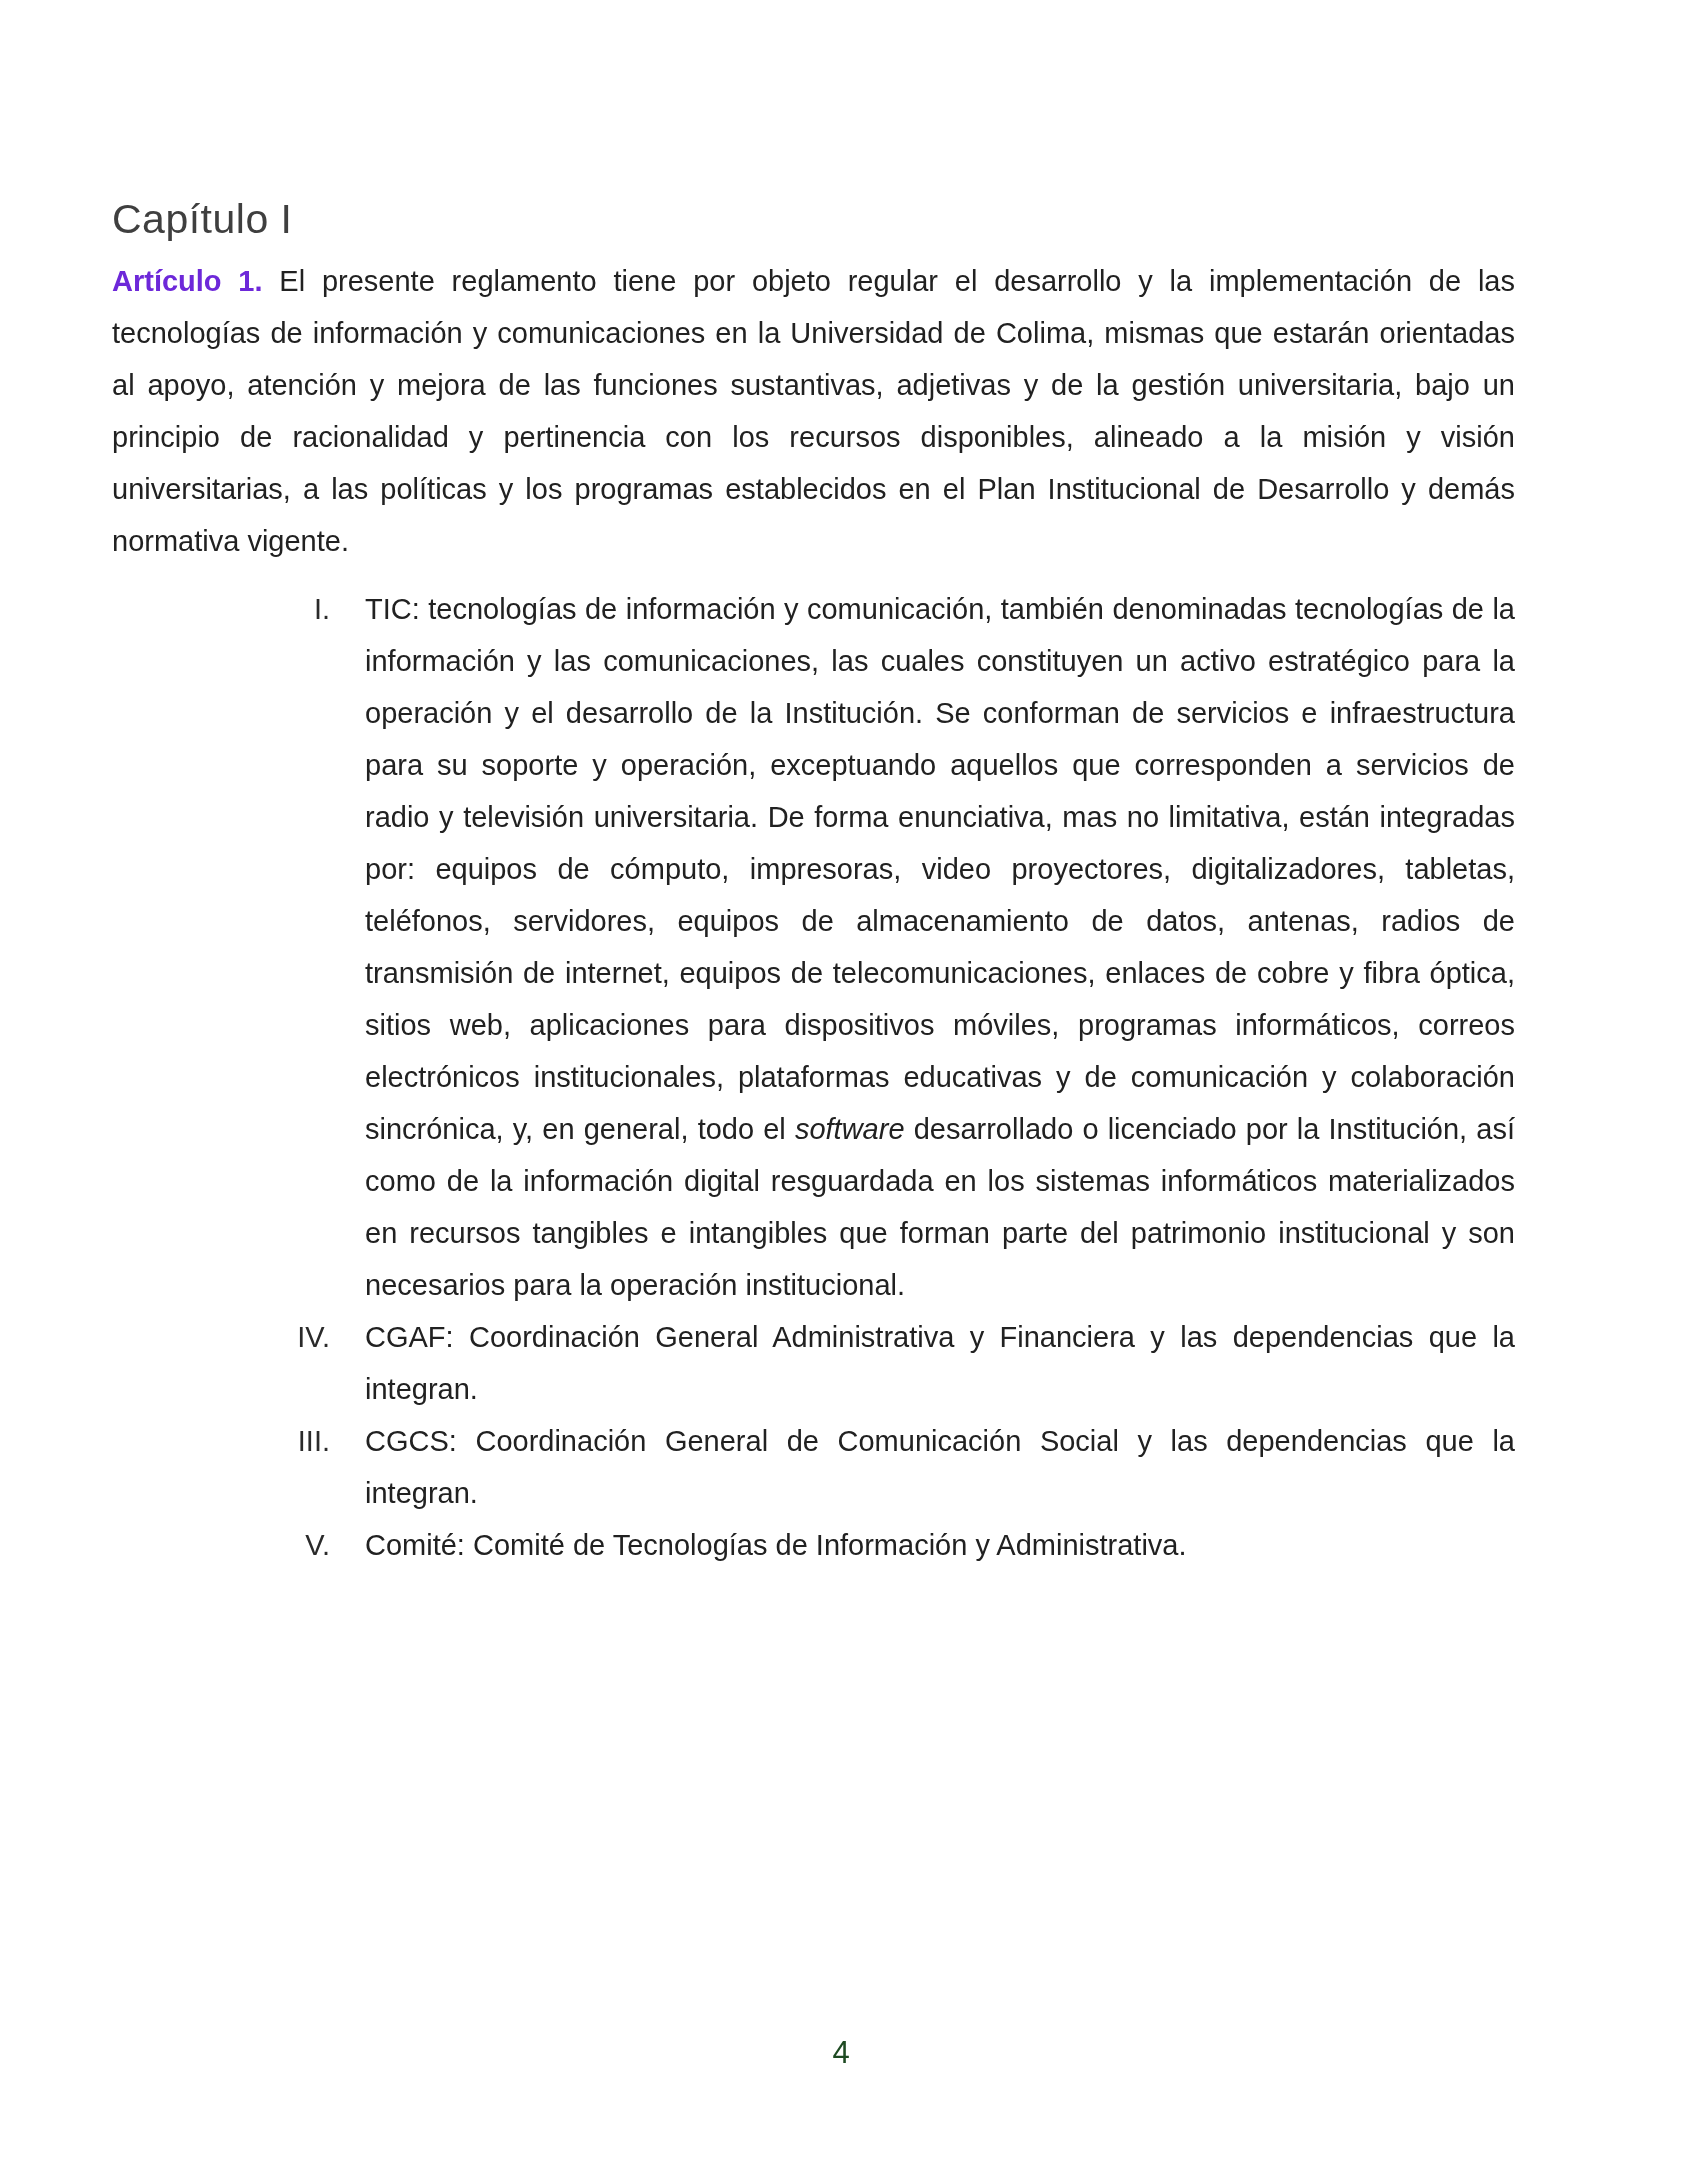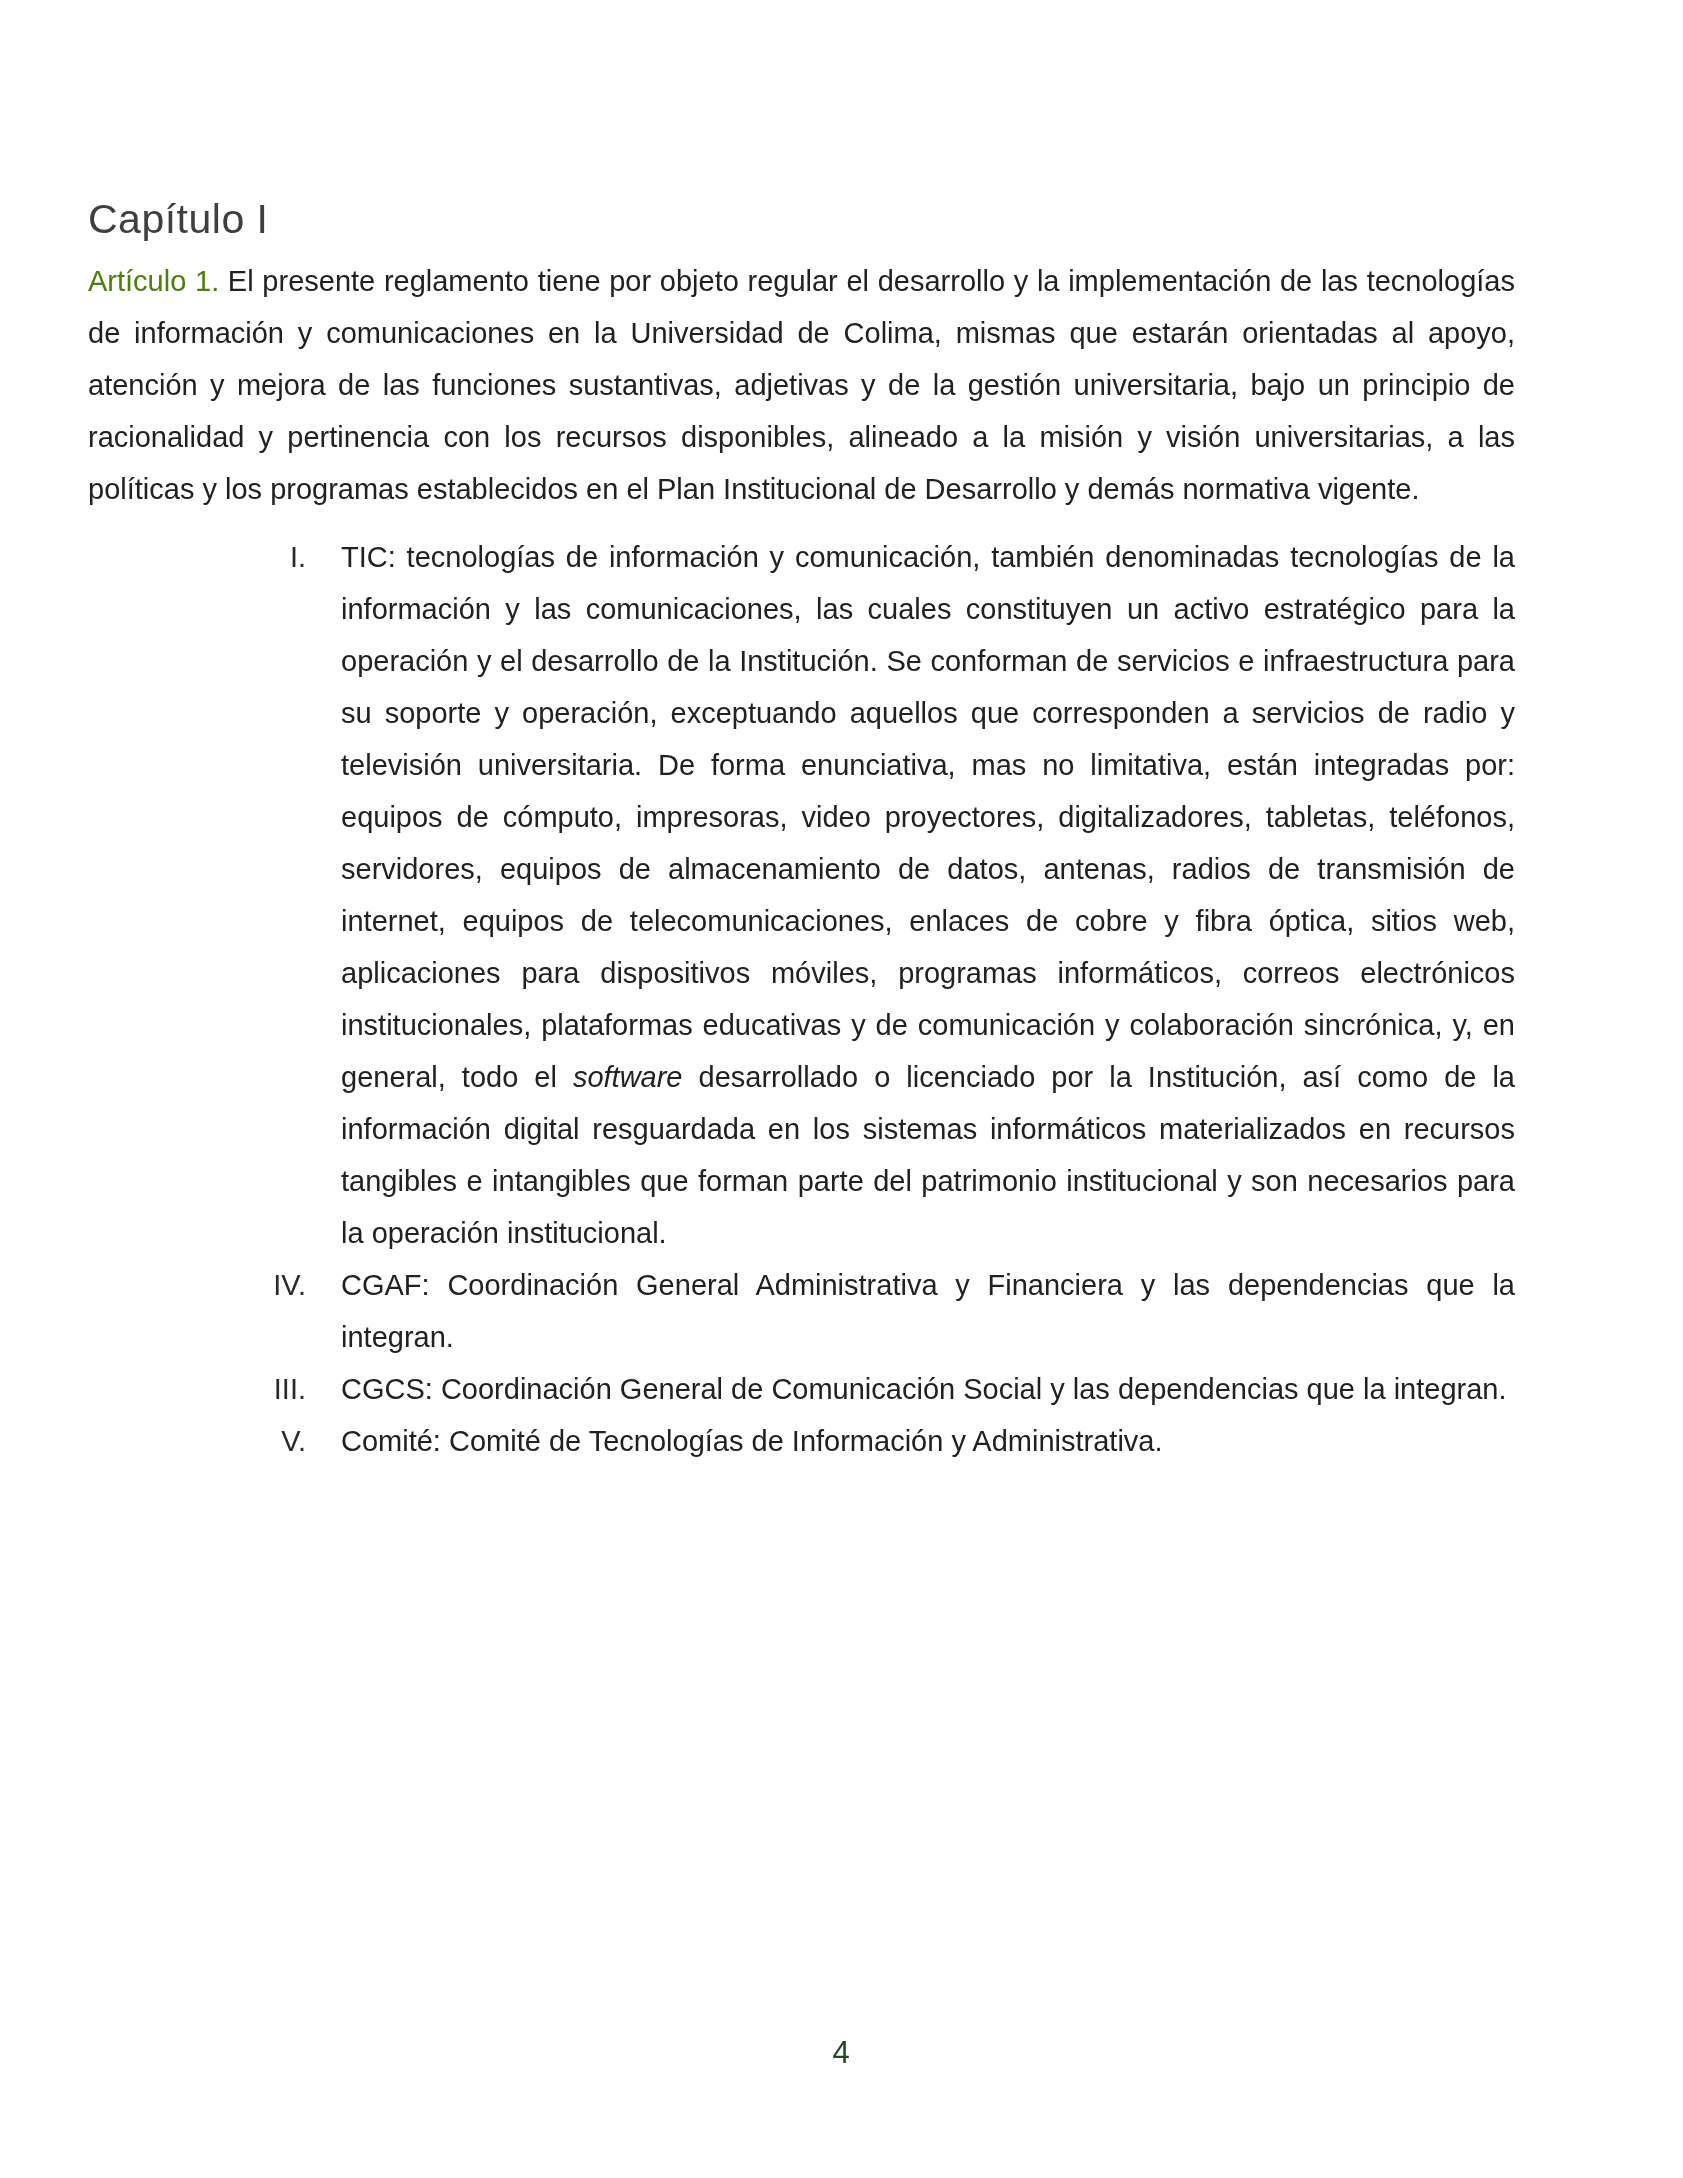--- a/index.html
+++ b/index.html
@@ -6,21 +6,21 @@
   html, body {
     width: 1683px;
     height: 2178px;
     background: #ffffff;
     font-family: "Liberation Sans", sans-serif;
   }
   .sheet {
     position: relative;
     width: 1683px;
     height: 2178px;
-    padding: 196px 168px 0 88px;
+    padding: 196px 168px 0 112px;
     color: #212121;
     overflow: hidden;
   }
   .chapter {
     font-size: 41px;
     font-weight: 400;
     color: #3f3f3f;
     letter-spacing: 0.5px;
     margin-bottom: 12px;
   }
@@ -30,22 +30,22 @@
     color: #17391b;
     margin-bottom: 50px;
   }
   .para {
     font-size: 29px;
     line-height: 52px;
     text-align: justify;
     margin-bottom: 16px;
   }
   .art-label {
-    font-weight: 400;
-    color: #4d7c0f;
+    font-weight: 700;
+    color: #6d28d9;
   }
   .defs {
     list-style: none;
     margin-top: 2px;
   }
   .def {
     position: relative;
     padding-left: 253px;
     font-size: 29px;
     line-height: 52px;

